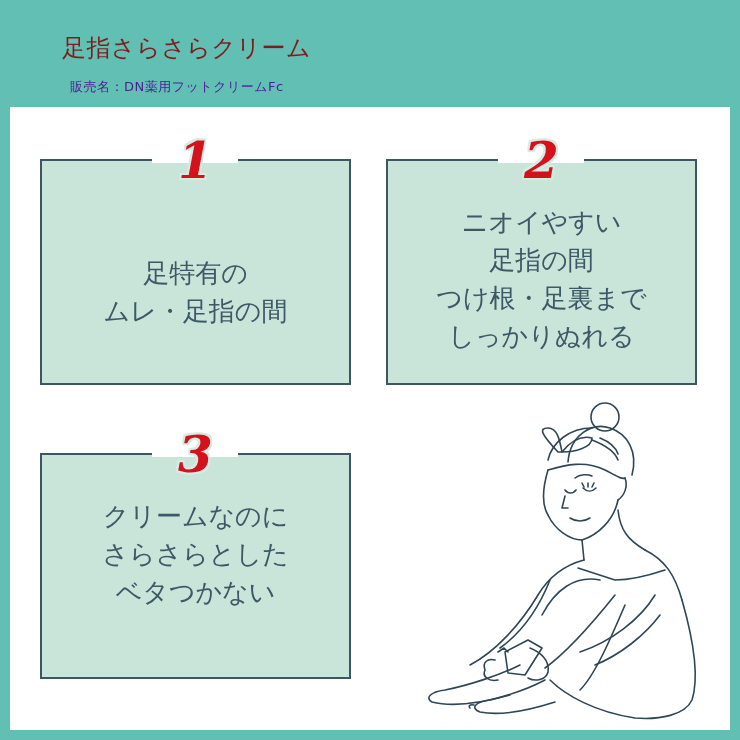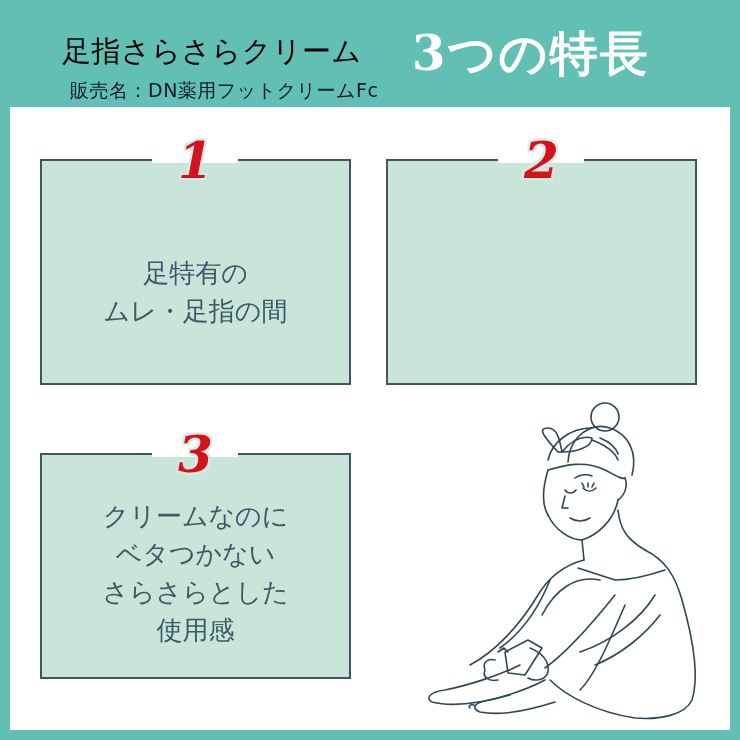--- a/index.html
+++ b/index.html
@@ -5,26 +5,26 @@
   html, body { margin: 0; padding: 0; }
   body {
     width: 740px; height: 740px; overflow: hidden;
     background: #62bfb4;
     font-family: "DejaVu Sans", "Liberation Sans", sans-serif;
     position: relative;
   }
   .header { position: absolute; left: 0; top: 0; width: 740px; height: 107px; }
   .product-name {
     position: absolute; left: 62px; top: 32px;
-    font-size: 29px; color: #000000; letter-spacing: 0.5px;
+    font-size: 24px; color: #7f1d1d; letter-spacing: 0.5px;
     white-space: nowrap; font-weight: normal;
   }
   .sales-name {
     position: absolute; left: 70px; top: 78px;
-    font-size: 19px; color: #0f172a; white-space: nowrap; letter-spacing: 0.5px;
+    font-size: 13px; color: #4c1d95; white-space: nowrap; letter-spacing: 0.5px;
   }
   .headline {
     position: absolute; left: 412px; top: 22px;
     font-family: "DejaVu Serif", "Liberation Serif", serif;
     font-size: 48px; color: #ffffff; font-weight: bold; white-space: nowrap;
     letter-spacing: 2px;
   }
   .panel {
     position: absolute; left: 10px; top: 107px; width: 720px; height: 623px;
     background: #ffffff;
@@ -52,47 +52,51 @@
   }
   .feature-text div { white-space: nowrap; }
   .illustration { position: absolute; left: 370px; top: 390px; width: 370px; height: 340px; }
 </style>
 </head>
 <body>
 
 <div class="header">
   <div class="product-name">足指さらさらクリーム</div>
   <div class="sales-name">販売名：DN薬用フットクリームFc</div>
-  <div class="headline">3つの特長</div>
 </div>
 
 <div class="panel"></div>
 
 <div class="feature-box" style="left:40px; top:159px;">
   <div class="gap" style="left:110px; width:86px;"></div>
   <div class="numeral">1</div>
   <div class="feature-text" style="top:66px;margin-top:27px;">
     <div>足特有の</div>
     <div>ムレ・足指の間</div>
   </div>
 </div>
 
 <div class="feature-box" style="left:386px; top:159px;">
   <div class="gap" style="left:110px; width:86px;"></div>
   <div class="numeral">2</div>
+  <div class="feature-text" style="top:42px;">
+    <div>ニオイやすい</div>
+    <div>足指の間</div>
+    <div>つけ根・足裏まで</div>
+    <div>しっかりぬれる</div>
+  </div>
 </div>
 
 <div class="feature-box" style="left:40px; top:453px;">
   <div class="gap" style="left:110px; width:86px;"></div>
   <div class="numeral">3</div>
   <div class="feature-text" style="top:42px;text-align:center;">
     <div>クリームなのに</div>
+    <div>さらさらとした</div>
     <div>ベタつかない</div>
-    <div>さらさらとした</div>
-    <div>使用感</div>
   </div>
 </div>
 
 <div class="illustration">
   <svg width="370" height="340" viewBox="0 0 370 340" fill="none" stroke="#2f4655" stroke-width="1.6" stroke-linecap="round" stroke-linejoin="round">
 
     <circle cx="235" cy="27" r="14"></circle>
 
     <path d="M198 72 C200 45 222 32 240 38 C258 44 268 62 262 85"></path>
     <path d="M178 70 C182 52 200 38 222 38"></path>

